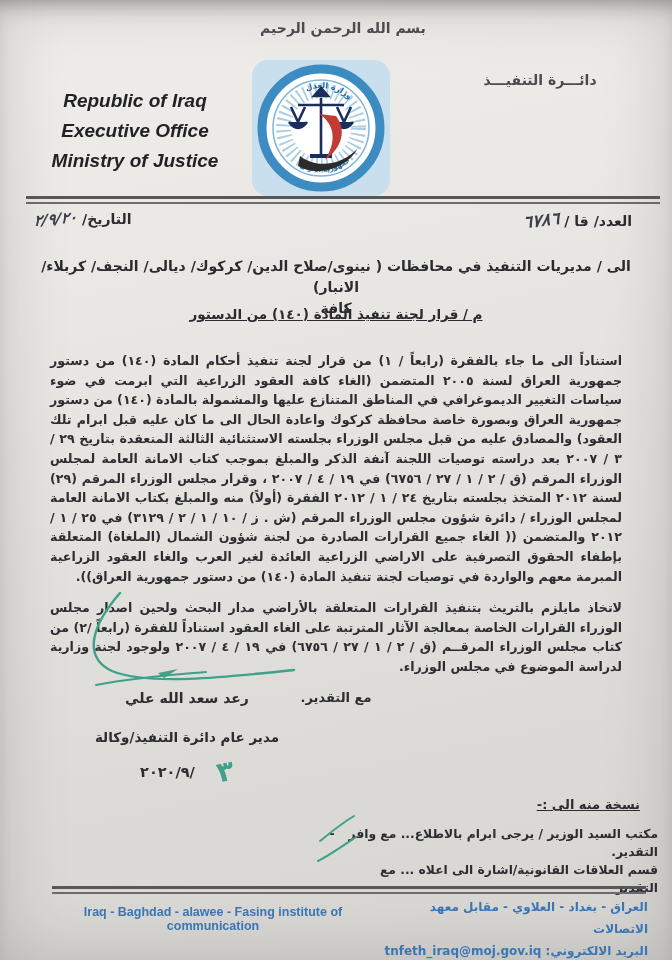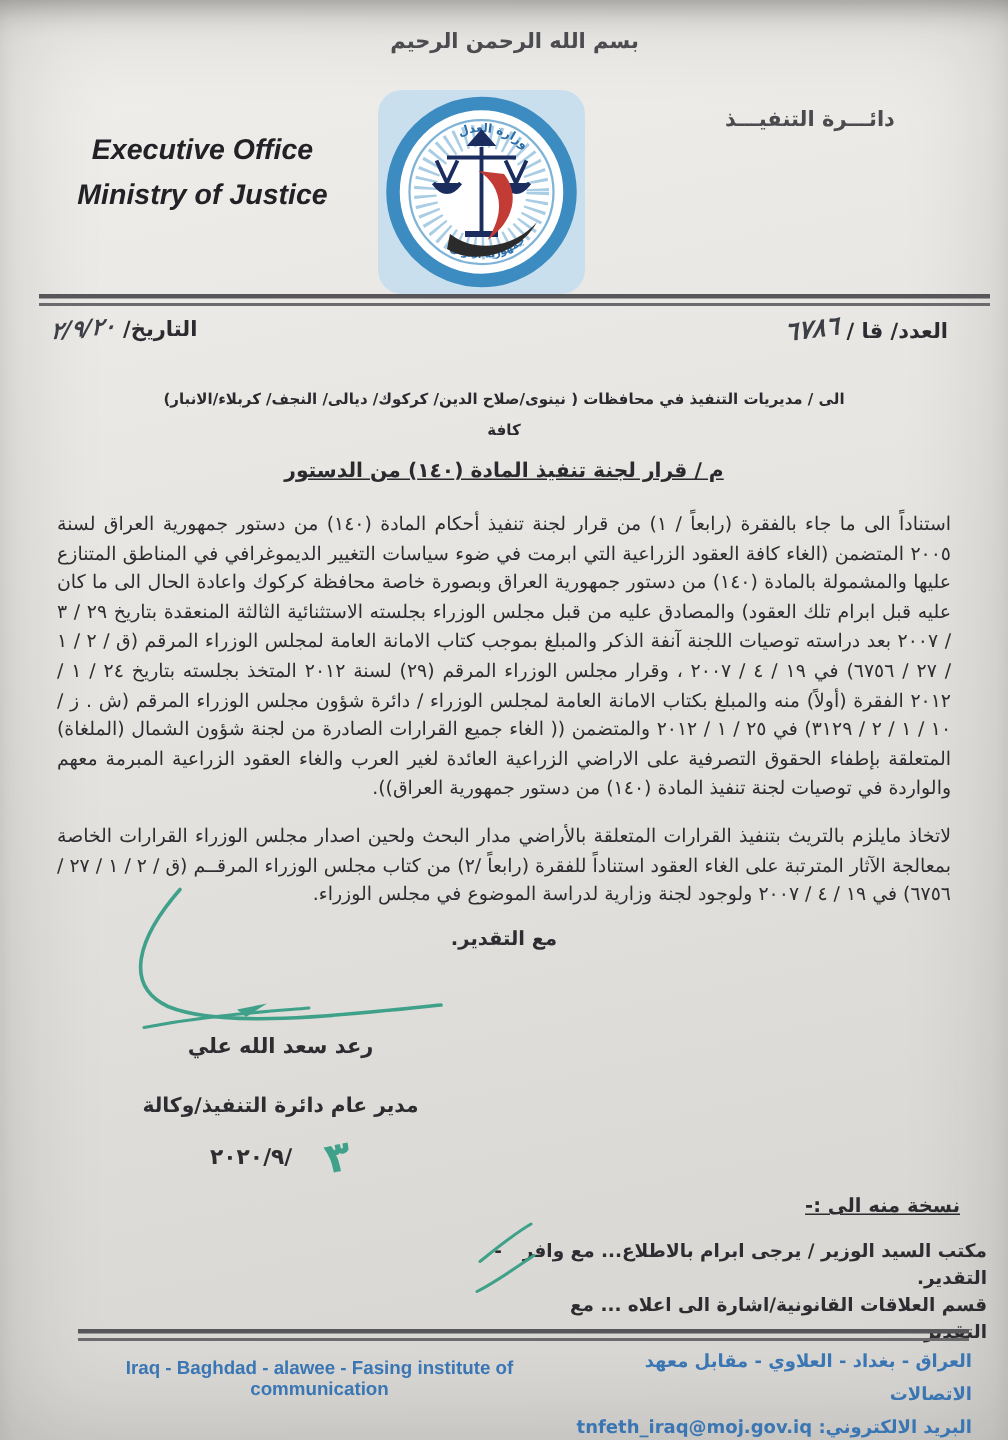--- a/index.html
+++ b/index.html
@@ -42,32 +42,32 @@
     font-weight:bold;font-size:14px;color:#2c2c30;
   }
   .hand{
     display:inline-block;font-style:italic;color:#3c4046;
     transform:rotate(-7deg) skewX(-6deg);font-size:17px;letter-spacing:1px;
   }
   .hand-date{transform:rotate(-5deg) skewX(-8deg);font-size:15px;}
   
   .addressee{
     position:absolute;top:256px;left:34px;right:34px;direction:rtl;text-align:center;
-    font-weight:bold;font-size:10px;line-height:21px;color:#2b2b2f;
+    font-weight:bold;font-size:14px;line-height:21px;color:#2b2b2f;
   }
   .subject{
     position:absolute;top:306px;left:34px;right:34px;direction:rtl;text-align:center;
     font-weight:bold;font-size:13.5px;text-decoration:underline;color:#2b2b2f;
   }
   
   .bodytext{
     position:absolute;top:339px;left:38px;right:38px;direction:rtl;color:#2d2d31;
   }
   .bodytext p{
-    margin:0;text-align:justify;font-weight:normal;font-size:12.6px;line-height:19.6px;
+    margin:12px;text-align:justify;font-weight:bold;font-size:12.6px;line-height:19.6px;
   }
   .bodytext p.second{margin-top:12px;}
   .closing{margin-top:13px;text-align:center;font-weight:bold;font-size:13px;}
   
   .sig-ink{position:absolute;top:585px;left:30px;width:320px;height:130px;pointer-events:none;}
   .sig-block{
     position:absolute;top:690px;left:52px;width:270px;text-align:center;
     direction:rtl;font-weight:bold;color:#2d2d31;
   }
   .sig-name{font-size:14px;}
@@ -103,20 +103,21 @@
   .footer-email bdi{direction:ltr;unicode-bidi:isolate;}
 </style>
 </head>
 <body>
 
 <div class="paper">
 
   <div class="bismillah">بسم الله الرحمن الرحيم</div>
 
   <div class="hdr-en">
+    <div>Republic of Iraq</div>
     <div>Executive Office</div>
     <div>Ministry of Justice</div>
   </div>
 
   <div class="seal-wrap">
     <svg width="142" height="140" viewBox="0 0 142 140">
       <rect x="2" y="2" width="138" height="136" rx="16" fill="#c9dfee"></rect>
       <circle cx="71" cy="70" r="59" fill="#ffffff" stroke="#3c8cc2" stroke-width="9"></circle>
       <circle cx="71" cy="70" r="48" fill="#ffffff" stroke="#7fb4d8" stroke-width="1.5"></circle>
       <circle cx="71" cy="70" r="33" fill="none" stroke="#a9cde4" stroke-width="24" stroke-dasharray="1.6 3.4"></circle>

